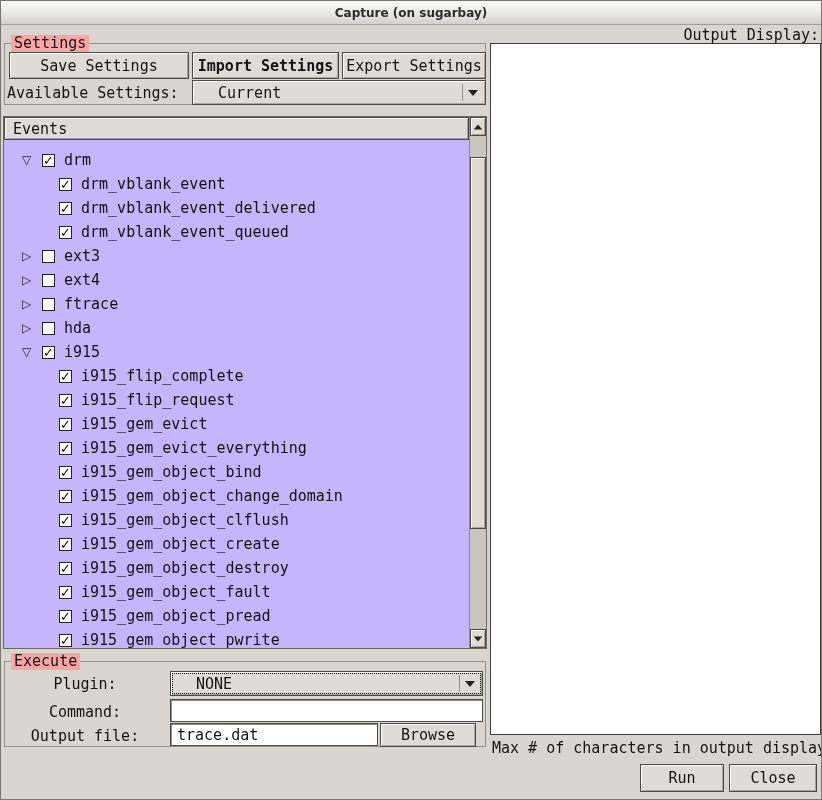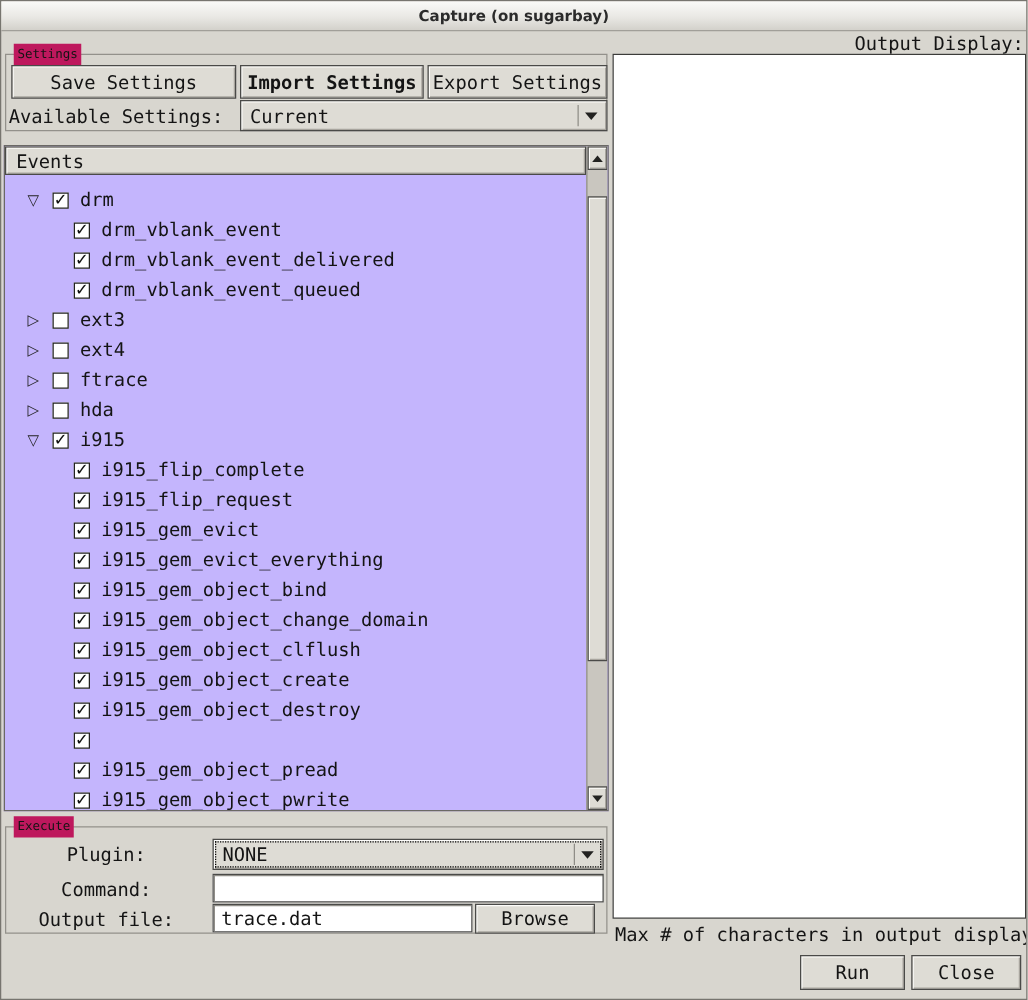--- a/index.html
+++ b/index.html
@@ -39,25 +39,25 @@
     background:#ffffff;
     border:1px solid #4a4a48;
     box-shadow: inset 1px 1px 0 #908e88;
   }
   .frame {
     position:absolute;
     border:1px solid #93918b;
   }
   .frame-label {
     position:absolute; top:-9px; left:6px;
-    background:#be185d; padding:0 3px;
-    font-size:10px; line-height:17px; color:#141414;
+    background:#fca5a5; padding:0 3px;
+    font-size:15px; line-height:17px; color:#141414;
     white-space:nowrap;
   }
-  .combo { position:relative; text-align:center; justify-content:flex-start; padding-left:7px; }
+  .combo { position:relative; text-align:center; justify-content:flex-start; padding-left:25px; }
   .combo .arrow-zone {
     position:absolute; right:3px; top:3px; bottom:3px; width:20px;
     display:flex; align-items:center; justify-content:center;
     border-left:1px solid #8f8d87;
   }
   .tri-down { width:0; height:0; border-left:5px solid transparent; border-right:5px solid transparent; border-top:6px solid #222220; }
   .tri-up   { width:0; height:0; border-left:5px solid transparent; border-right:5px solid transparent; border-bottom:6px solid #222220; }
   .focus-dotted { outline:1px dotted #000; outline-offset:-3px; }
   input.text {
     font-family:"DejaVu Sans Mono", monospace;
@@ -237,20 +237,21 @@
         <div class="tree-row lvl1">
           <span class="checkbox checked">✓</span>
           <span class="tree-label">i915_gem_object_create</span>
         </div>
         <div class="tree-row lvl1">
           <span class="checkbox checked">✓</span>
           <span class="tree-label">i915_gem_object_destroy</span>
         </div>
         <div class="tree-row lvl1">
           <span class="checkbox checked">✓</span>
+          <span class="tree-label">i915_gem_object_fault</span>
         </div>
         <div class="tree-row lvl1">
           <span class="checkbox checked">✓</span>
           <span class="tree-label">i915_gem_object_pread</span>
         </div>
         <div class="tree-row lvl1">
           <span class="checkbox checked">✓</span>
           <span class="tree-label">i915_gem_object_pwrite</span>
         </div>
       </div>

